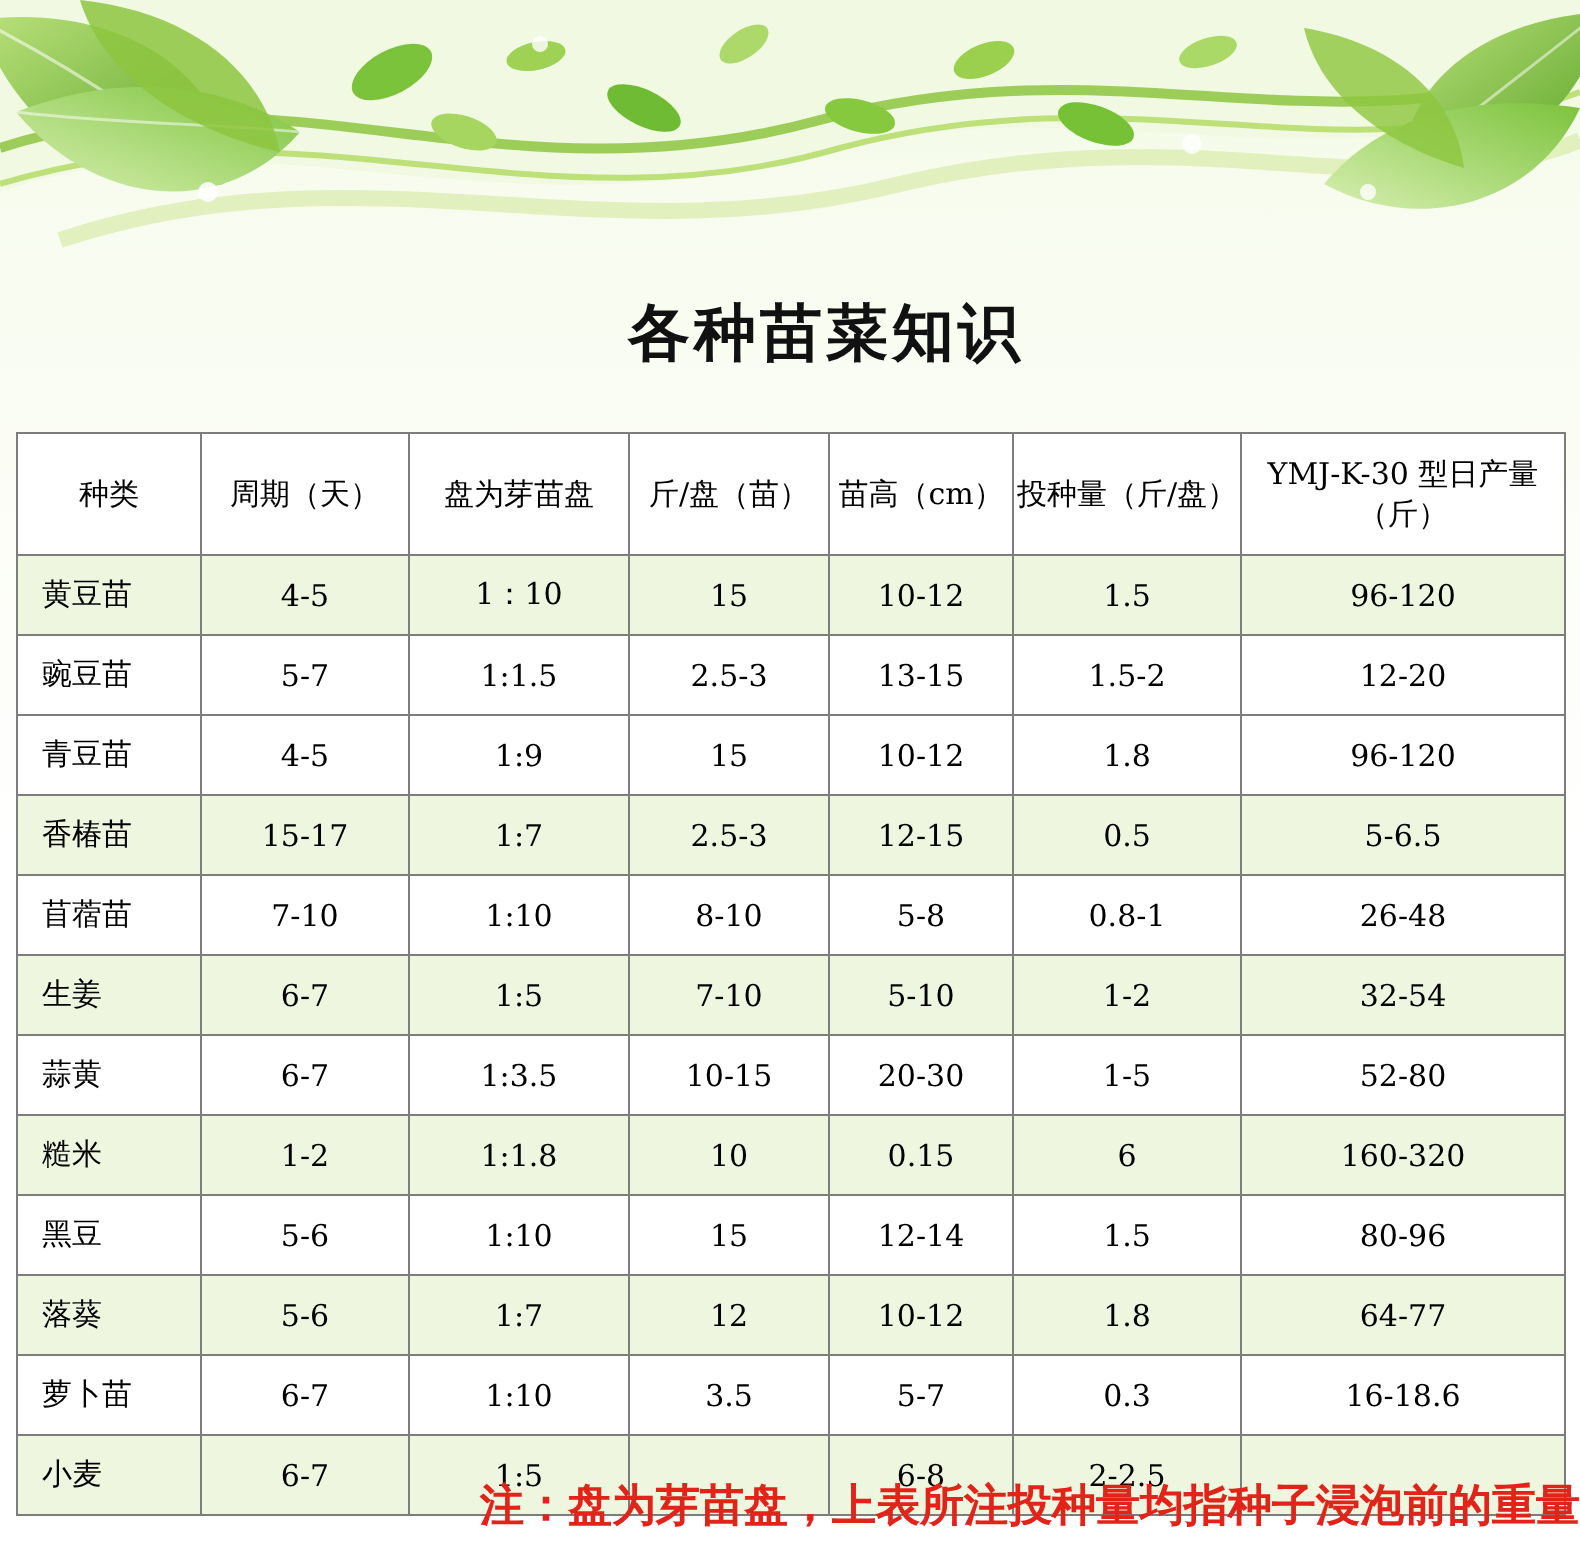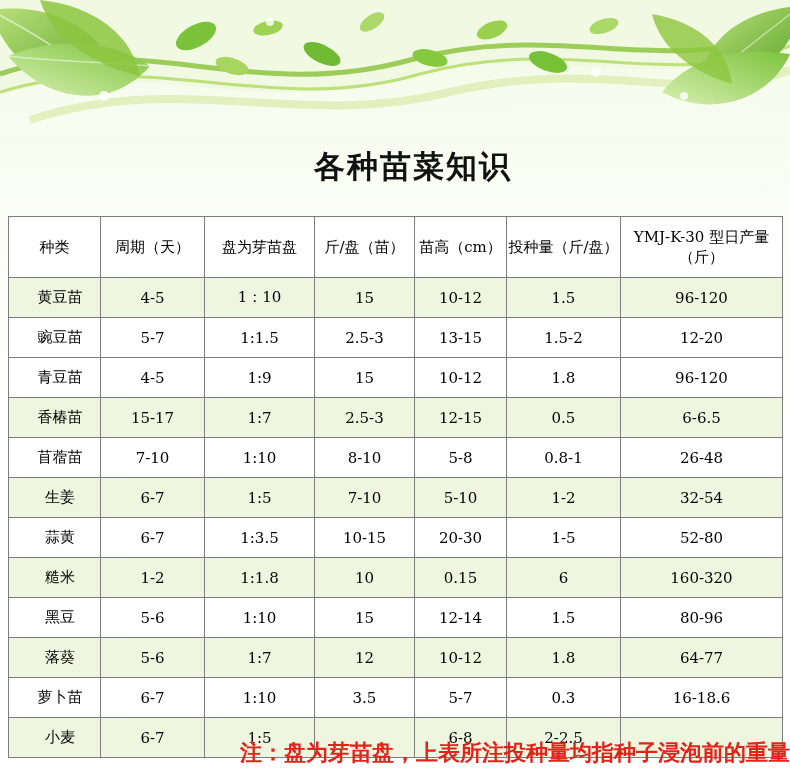--- a/index.html
+++ b/index.html
@@ -67,21 +67,21 @@
     height: 35px;
     padding: 2px 1px;
     font-family: "DejaVu Serif", "Liberation Serif", serif;
   }
   table.data tr.head td {
     height: 56px;
     font-size: 15px;
     line-height: 1.35;
   }
   table.data td.namecell {
-    text-align: center;
+    text-align: left;
     padding-left: 12px;
   }
   table.data tr.shade td {
     background: #eef6e0;
   }
   table.data tr.plain td {
     background: #ffffff;
   }
   table.data tr.head td {
     background: #ffffff;
@@ -208,21 +208,21 @@
           <td>1.8</td>
           <td>96-120</td>
         </tr>
         <tr class="shade">
           <td class="namecell">香椿苗</td>
           <td>15-17</td>
           <td>1:7</td>
           <td>2.5-3</td>
           <td>12-15</td>
           <td>0.5</td>
-          <td>6-6.5</td>
+          <td>5-6.5</td>
         </tr>
         <tr class="plain">
           <td class="namecell">苜蓿苗</td>
           <td>7-10</td>
           <td>1:10</td>
           <td>8-10</td>
           <td>5-8</td>
           <td>0.8-1</td>
           <td>26-48</td>
         </tr>

